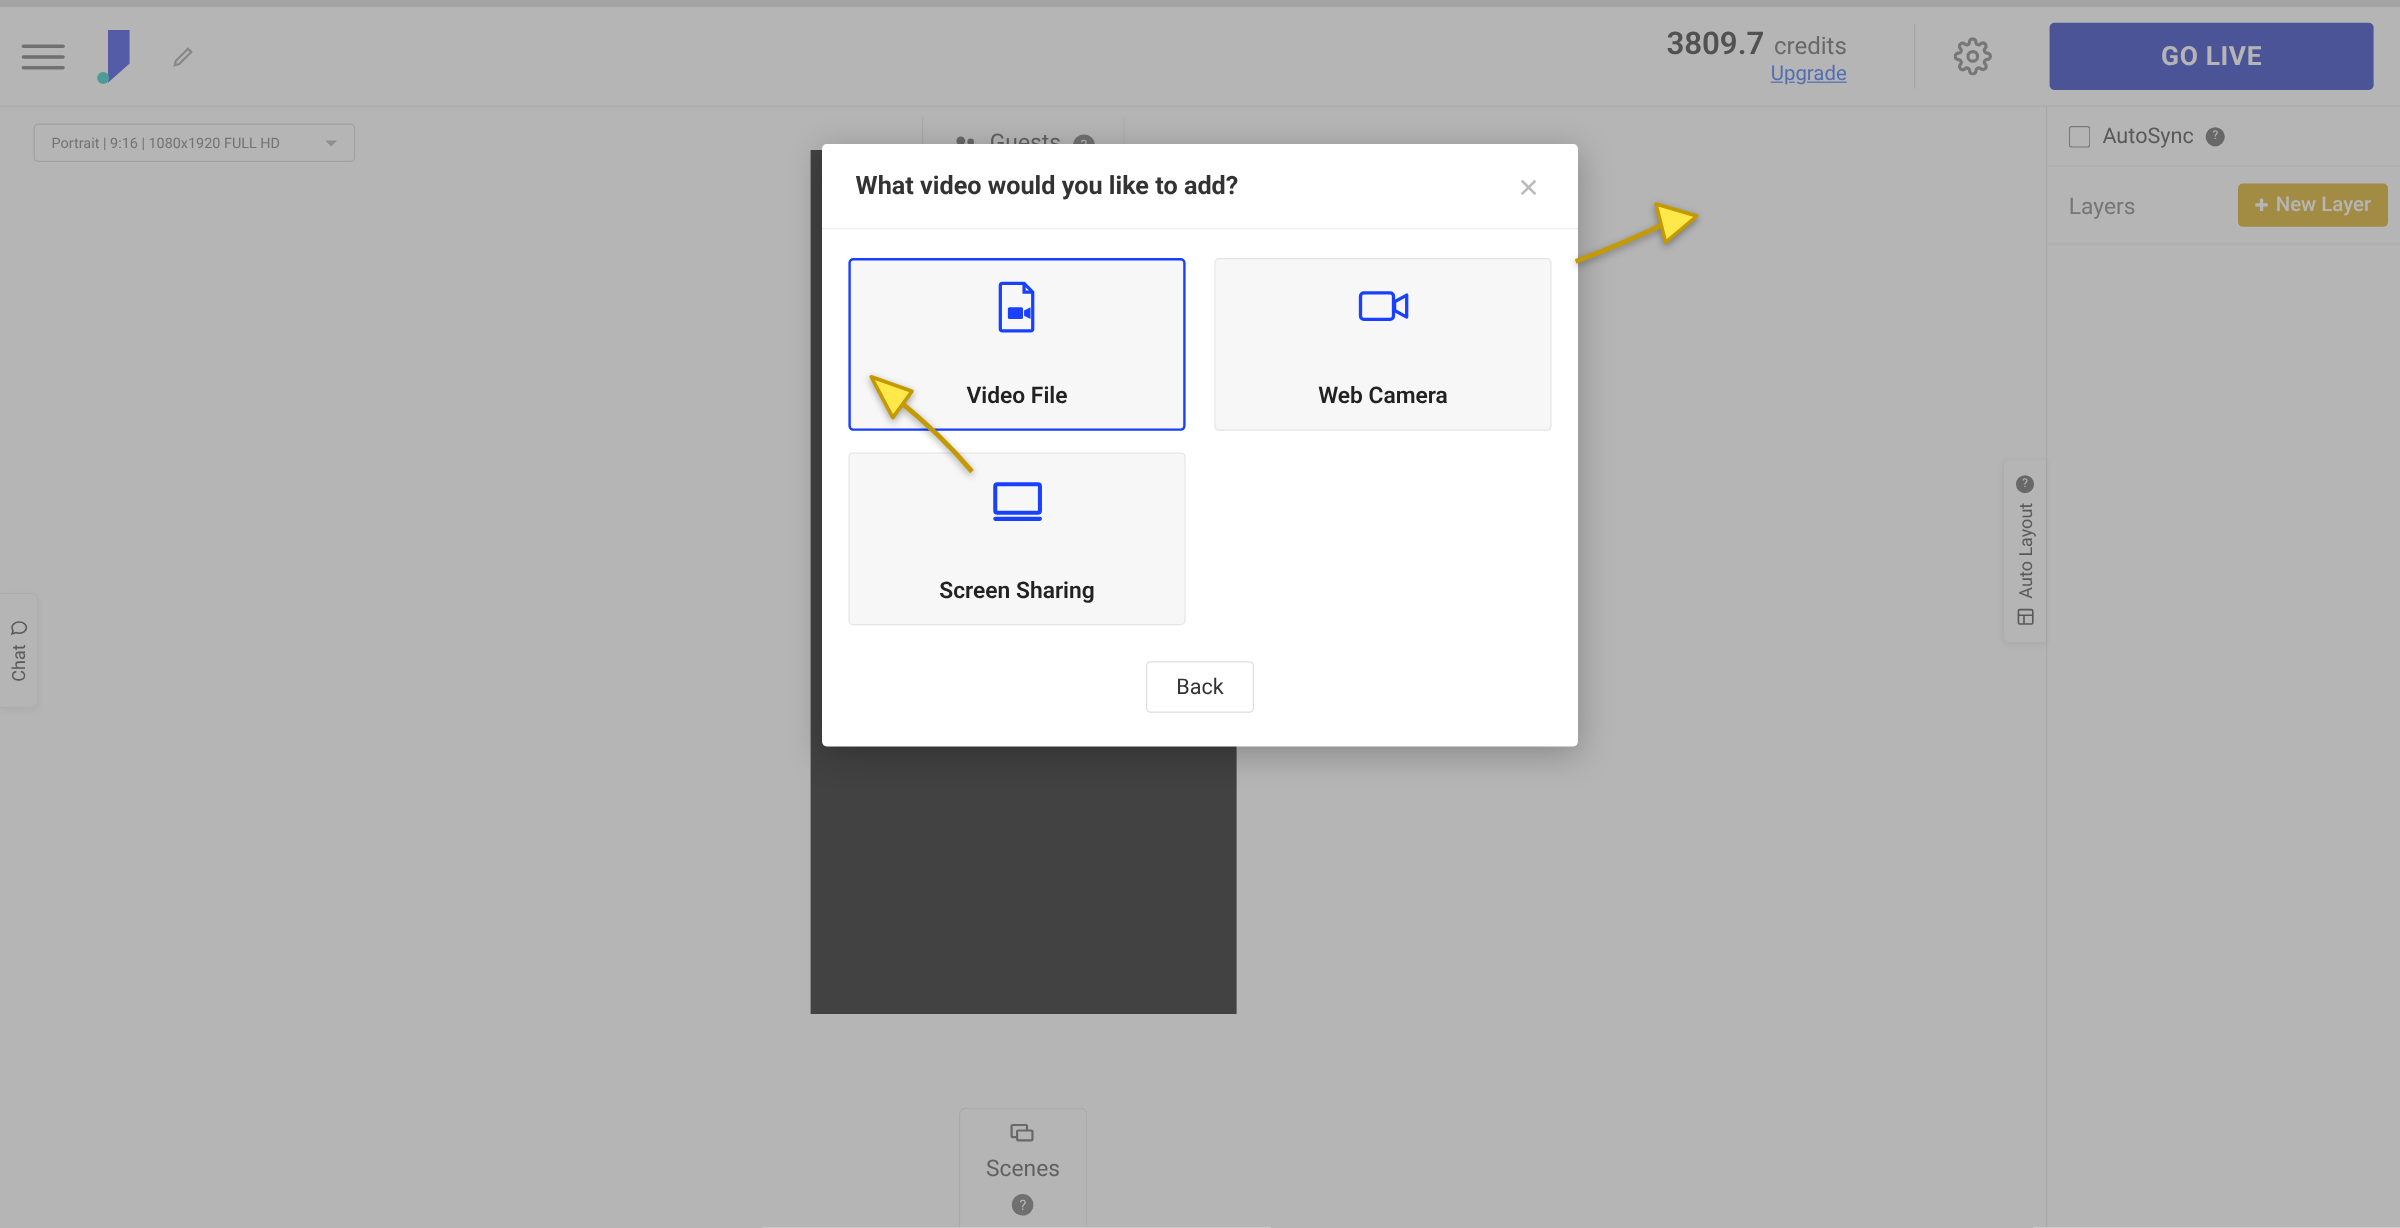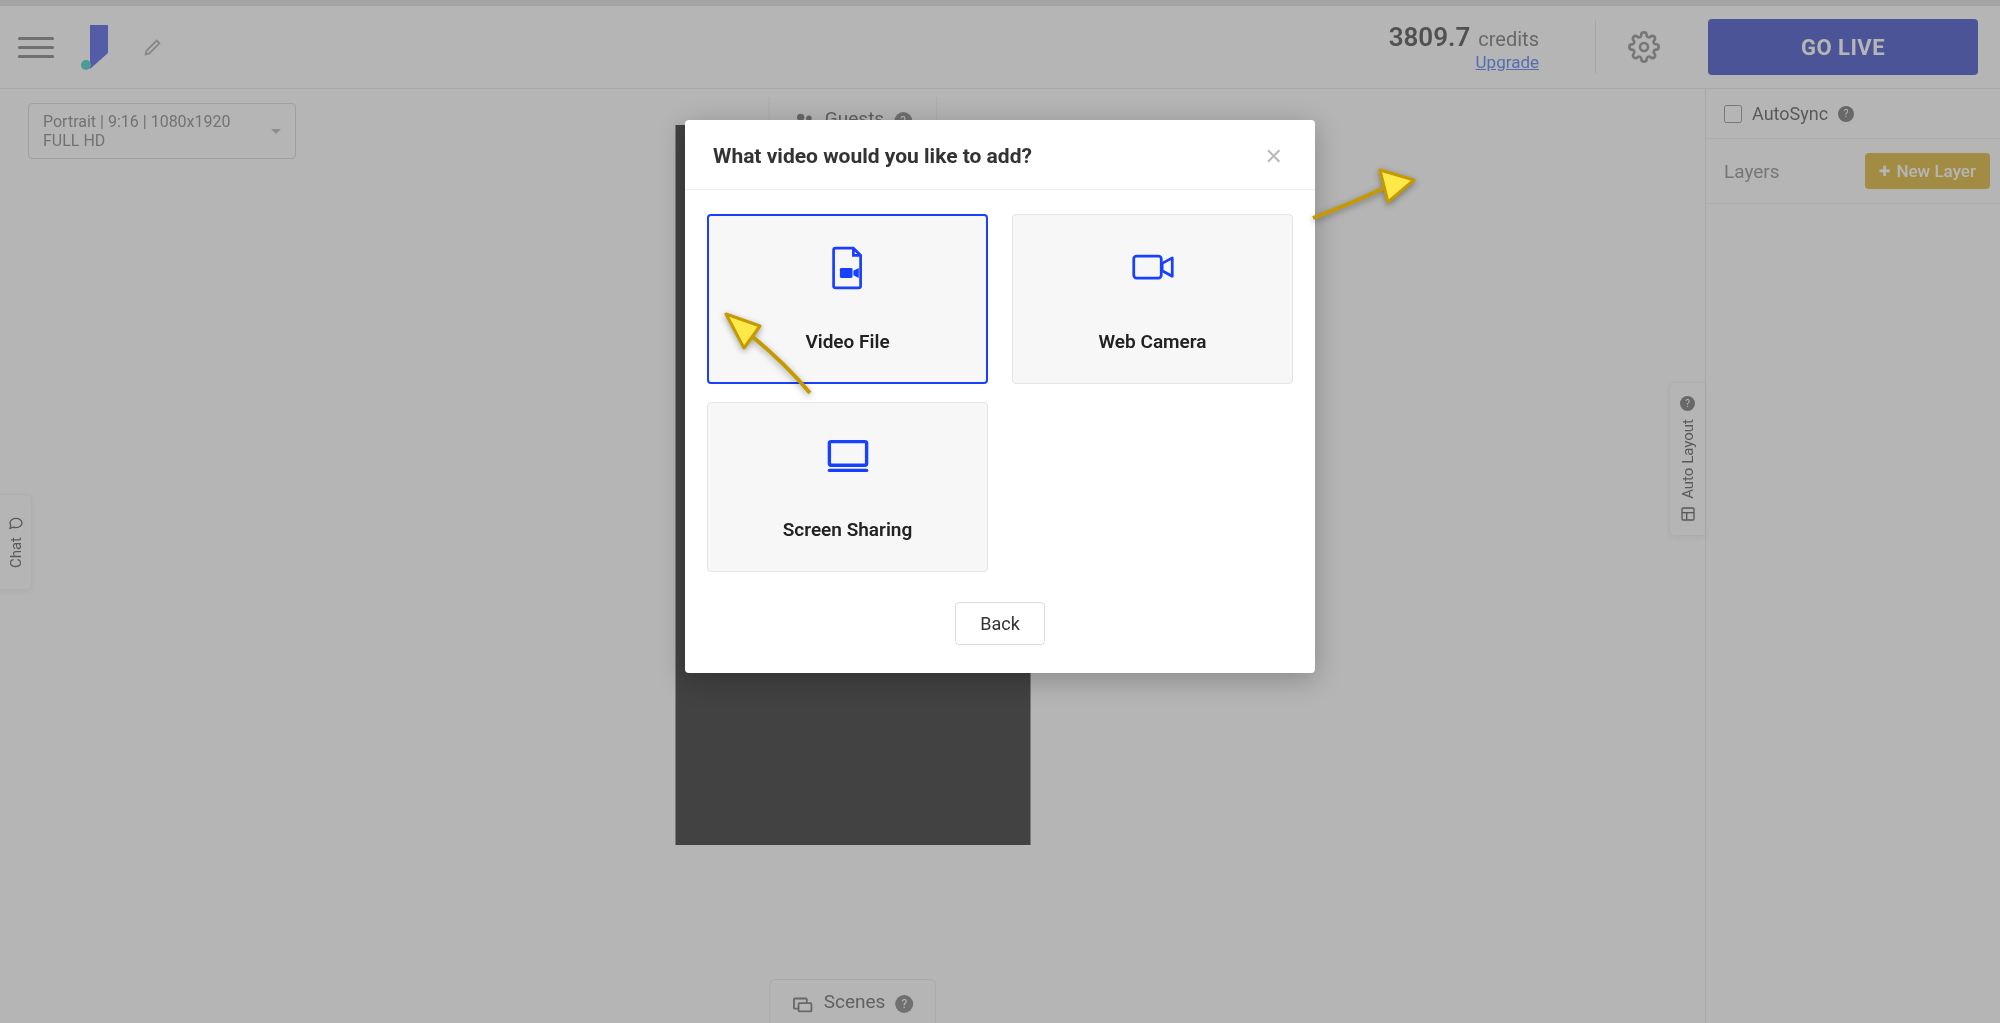--- a/index.html
+++ b/index.html
@@ -19,26 +19,26 @@
   .credits-num { font-size: 26px; font-weight: 600; color: #222; }
   .credits-label { font-size: 20px; color: #555; }
   .upgrade { font-size: 17px; color: #2462f5; text-decoration: underline; cursor: pointer; }
   .divider-v { width: 1px; height: 54px; background: #ddd; margin: 0 14px; }
   .gear { width: 32px; height: 32px; color: #666; cursor: pointer; margin-right: 30px; }
   .go-live-btn { width: 270px; height: 56px; background: #1728bf; color: #fff; border: none; border-radius: 4px; font-size: 22px; font-weight: 700; letter-spacing: 0.5px; cursor: pointer; margin-right: 4px; }
 
   
   .body { display: flex; height: calc(100% - 88px); width: 100%; border-top: 1px solid #e3e3e3; }
   .main { flex: 1; position: relative; display: flex; flex-direction: column; align-items: center; }
-  .format-select { position: absolute; top: 14px; left: 28px; padding: 8px 40px 8px 14px; border: 1px solid #d0d0d0; border-radius: 4px; font-size: 16px; color: #6b6b6b; background: #fff; width: 268px; }
+  .format-select { position: absolute; top: 14px; left: 28px; padding: 8px 40px 8px 14px; border: 1px solid #d0d0d0; border-radius: 4px; font-size: 12px; color: #6b6b6b; background: #fff; width: 268px; }
   .format-select::after { content: ""; position: absolute; right: 14px; top: 50%; transform: translateY(-50%); border: 5px solid transparent; border-top-color: #aaa; margin-top: 3px; }
   .guests-pill { position: absolute; top: 8px; left: 50%; transform: translateX(-50%); background: #fff; border: 1px solid #e5e5e5; border-top: none; padding: 10px 24px; border-radius: 0 0 6px 6px; display: flex; align-items: flex-end; gap: 10px; font-size: 19px; color: #444; }
   .guests-pill .help { width: 18px; height: 18px; border-radius: 50%; background: #666; color: #fff; font-size: 12px; display: flex; align-items: center; justify-content: center; }
   .canvas { position: absolute; top: 36px; left: 50%; transform: translateX(-50%); width: 355px; height: 720px; background: #000; }
-  .scenes-pill { position: absolute; bottom: 0; left: 50%; transform: translateX(-50%); background: #fff; border: 1px solid #e5e5e5; border-bottom: none; padding: 10px 22px; border-radius: 6px 6px 0 0; display: flex; align-items: flex-end; gap: 10px; font-size: 19px; color: #444; }
+  .scenes-pill { position: absolute; bottom: 0; left: 50%; transform: translateX(-50%); background: #fff; border: 1px solid #e5e5e5; border-bottom: none; padding: 10px 22px; border-radius: 6px 6px 0 0; display: flex; align-items: center; gap: 10px; font-size: 19px; color: #444; flex-direction: column; }
   .scenes-pill .help { width: 18px; height: 18px; border-radius: 50%; background: #666; color: #fff; font-size: 12px; display: flex; align-items: center; justify-content: center; }
 
   .chat-tab { position: absolute; left: 0; top: 405px; width: 32px; height: 96px; background: #fff; border: 1px solid #eee; border-left: none; border-radius: 0 6px 6px 0; display: flex; flex-direction: column; align-items: center; justify-content: center; gap: 6px; box-shadow: 0 2px 6px rgba(0,0,0,0.08); }
   .chat-tab .rot { writing-mode: vertical-rl; transform: rotate(180deg); font-size: 15px; color: #333; }
 
   .autolayout-tab { position: absolute; right: 295px; top: 382px; width: 36px; height: 154px; background: #fff; border: 1px solid #eee; border-right: none; border-radius: 6px 0 0 6px; display: flex; flex-direction: column; align-items: center; justify-content: center; gap: 8px; box-shadow: 0 2px 6px rgba(0,0,0,0.08); }
   .autolayout-tab .help-sm { width: 15px; height: 15px; border-radius: 50%; background: #555; color: #fff; font-size: 10px; display: flex; align-items: center; justify-content: center; }
   .autolayout-tab .rot { writing-mode: vertical-rl; transform: rotate(180deg); font-size: 15px; color: #333; }
 
   .side-panel { width: 295px; border-left: 1px solid #e3e3e3; background: #fff; display: flex; flex-direction: column; }
@@ -52,21 +52,21 @@
 
   
   .dim { position: absolute; inset: 0; background: rgba(120,120,120,0.55); }
 
   
   .modal { position: absolute; top: 120px; left: 50%; transform: translateX(-50%); width: 630px; background: #fff; border-radius: 4px; box-shadow: 0 6px 28px rgba(0,0,0,0.25); }
   .modal-head { padding: 24px 28px 20px; display: flex; justify-content: space-between; align-items: flex-start; border-bottom: 1px solid #eee; }
   .modal-title { font-size: 21px; font-weight: 700; color: #333; }
   .modal-close { font-size: 22px; color: #bbb; background: none; border: none; cursor: pointer; padding: 0 4px; }
   .modal-body { padding: 24px 22px 12px; display: grid; grid-template-columns: 1fr 1fr; gap: 18px 24px; }
-  .option-card { height: 170px; border: 1px solid #e4e4e4; background: #f7f7f7; border-radius: 4px; display: flex; flex-direction: column; align-items: center; justify-content: center; gap: 40px; cursor: pointer; }
+  .option-card { height: 144px; border: 1px solid #e4e4e4; background: #f7f7f7; border-radius: 4px; display: flex; flex-direction: column; align-items: center; justify-content: center; gap: 40px; cursor: pointer; }
   .option-card.selected { border: 2px solid #1940ff; }
   .option-card .icon-box { width: 44px; height: 44px; display: flex; align-items: center; justify-content: center; }
   .option-card .label { font-size: 19px; font-weight: 600; color: #222; }
   .modal-foot { padding: 18px 0 28px; display: flex; justify-content: center; }
   .back-btn { background: #fff; border: 1px solid #ddd; border-radius: 4px; padding: 10px 24px; font-size: 18px; color: #333; cursor: pointer; }
 
   
   .arrow { position: absolute; pointer-events: none; }
   .arrow svg { filter: drop-shadow(0 2px 3px rgba(0,0,0,0.35)); }
 

